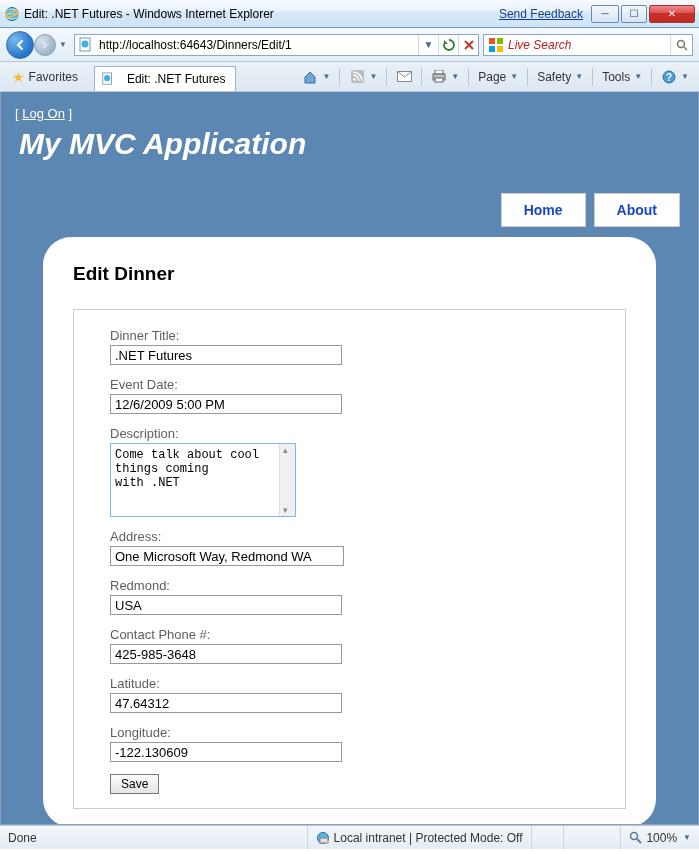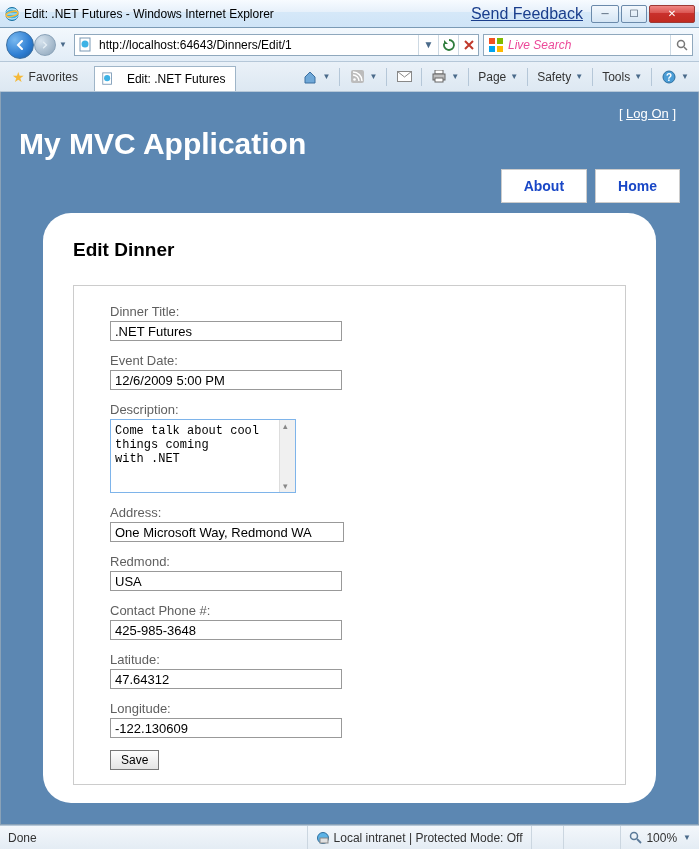--- a/index.html
+++ b/index.html
@@ -3,60 +3,60 @@
 <meta charset="utf-8">
 <style>
   * { box-sizing: border-box; }
   body { margin: 0; font-family: "Segoe UI", Tahoma, sans-serif; font-size: 12px; background: #fff; overflow: hidden; }
   
   
   .titlebar { height: 28px; background: linear-gradient(to bottom, #f7fbff 0%, #e6f0fa 45%, #d5e8f8 46%, #cfe4f7 100%); border-bottom: 1px solid #7a9ab5; display: flex; align-items: center; padding: 0 4px; position: relative; }
   .titlebar-icon { width: 16px; height: 16px; margin-right: 4px; }
   .titlebar-title { flex: 0 0 auto; color: #000; font-size: 12px; }
   .titlebar-spacer { flex: 1; }
-  .titlebar-link { color: #1a3e8c; text-decoration: underline; margin-right: 8px; font-size: 16px; }
+  .titlebar-link { color: #1a3e8c; text-decoration: underline; margin-right: 8px; font-size: 12px; }
   .win-controls { display: flex; gap: 2px; }
   .win-btn { width: 28px; height: 18px; border: 1px solid #6b8aab; border-radius: 2px; display: flex; align-items: center; justify-content: center; font-size: 10px; background: linear-gradient(to bottom,#f3f8fd,#d5e5f4); color:#2b3f55; }
   .win-btn.close { background: linear-gradient(to bottom,#f08784,#d9534f 45%,#c9302c 46%,#c12a20); color:#fff; width:46px; border-color:#9c3a36; }
   .win-btn.max { width:26px; }
   
   
   .navbar { height: 34px; background: linear-gradient(to bottom,#f3f8fd,#e2edf7); border-bottom:1px solid #b5c7d8; display:flex; align-items:center; padding:0 6px; gap:4px; }
   .nav-back-group { display:flex; align-items:center; }
   .nav-round { width:28px; height:28px; border-radius:50%; background: radial-gradient(circle at 30% 30%, #79b9f0, #2d7dd2 60%, #1e5a9c); border:1px solid #3b6fa0; display:flex; align-items:center; justify-content:center; color:#fff; font-size:14px; }
   .nav-round.fwd { width:22px; height:22px; background: radial-gradient(circle at 30% 30%, #d6e3ee, #a8bcce 60%, #8aa2b8); border-color:#8aa2b8; color:#5c7084; }
   .nav-drop-small { width:14px; height:22px; display:flex; align-items:center; justify-content:center; color:#4a6a8a; font-size:8px; }
   .addr-box { flex:1; height:22px; border:1px solid #8fa8bd; background:#fff; display:flex; align-items:center; }
   .addr-icon { width:16px; height:16px; margin:0 3px; }
   .addr-text { flex:1; font-size:12px; color:#000; padding:0 2px; border:none; outline:none; }
   .addr-btn { width:20px; height:20px; display:flex; align-items:center; justify-content:center; border-left:1px solid #cdd9e3; color:#4a6a8a; font-size:10px; }
   .addr-btn.refresh svg, .addr-btn.stop svg { width:12px; height:12px; }
   .search-box { width:210px; height:22px; border:1px solid #8fa8bd; background:#fff; display:flex; align-items:center; }
   .search-icon { width:16px; height:16px; margin:0 4px; }
-  .search-text { flex:1; color:#ec4899; font-style:italic; font-size:12px; }
+  .search-text { flex:1; color:#b91c1c; font-style:italic; font-size:12px; }
   .search-go { width:22px; border-left:1px solid #cdd9e3; height:100%; display:flex; align-items:center; justify-content:center; }
 
   
   .cmdbar { height:30px; background:linear-gradient(to bottom,#eaf1f8,#dde8f2); border-bottom:1px solid #b5c7d8; display:flex; align-items:center; padding:0 6px; gap:2px; }
   .fav-btn { display:flex; align-items:center; gap:4px; padding:2px 6px; color:#333; }
   .fav-star { color:#f5b93a; font-size:14px; }
   .tab { display:flex; align-items:center; gap:12px; background:#fff; border:1px solid #9fb5c8; border-bottom:none; padding:3px 10px 4px 6px; margin-left:8px; height:25px; margin-top:4px;}
   .tab-icon { width:14px; height:14px; }
   .cmdbar-spacer { flex:1; }
   .cmd-item { display:flex; align-items:center; gap:2px; padding:2px 4px; font-size:12px; color:#333; }
   .cmd-drop { font-size:8px; color:#4a6a8a; margin-left:2px; }
   .cmd-sep { width:1px; height:18px; background:#b5c7d8; margin:0 3px; }
   .cmd-icon { width:16px; height:16px; display:flex; align-items:center; justify-content:center; }
 
   
   .viewport { height: 733px; overflow:hidden; background:#5c87b2; border:1px solid #8aa2b8; border-top:none; position:relative; }
   .page { padding: 0 14px 14px 14px; }
-  .logon { text-align:right; padding:14px 8px 0 0; color:#fff; font-size:13px; }
+  .logon { text-align:left; padding:14px 8px 0 0; color:#fff; font-size:13px; }
   .logon a { color:#fff; }
-  .apptitle { color:#fff; font-size:30px; font-weight:bold; font-family:Arial,Helvetica,sans-serif; margin:6px 0 8px 4px; }
+  .apptitle { color:#fff; font-size:30px; font-weight:bold; font-family:Arial,Helvetica,sans-serif; margin:6px 0 32px 4px;font-style:italic; }
   .menu { display:flex; justify-content:flex-end; gap:0; margin-right:4px; }
   .menu-item { background:#fff; border:1px solid #ccc; padding:8px 22px; margin-left:8px; color:#1947c6; font-weight:bold; font-size:14px; font-family:Arial,Helvetica,sans-serif; }
   .content { background:#fff; margin:10px 28px 0 28px; padding:26px 30px 18px 30px; min-height:560px;border-radius:28px; }
   .content h2 { font-family:Arial,Helvetica,sans-serif; font-size:19px; margin:0 0 24px 0; font-weight:bold;}
   fieldset { border:1px solid #ccc; padding:18px 20px 14px 36px; margin:0; }
   .field { margin-bottom:12px; }
   .field label { display:block; color:#5f5f5f; font-size:13px; margin-bottom:2px; font-family:Verdana,Arial,sans-serif;}
   .field input[type=text] { width:232px; border:1px solid #999; padding:2px 4px; font-size:13px; height:20px; font-family:Arial,sans-serif;}
   .field input.wide { width:234px; }
   .field textarea { width:170px; height:72px; border:1px solid #7eb4ea; padding:4px; font-family:"Courier New",monospace; font-size:12px; resize:none; background:#fff;}
@@ -221,22 +221,22 @@
       </span>
       <span class="cmd-drop">▼</span>
     </div>
 </div>
 
 <div class="viewport">
   <div class="page">
     <div class="logon">[ <a href="#">Log On</a> ]</div>
     <div class="apptitle">My MVC Application</div>
     <div class="menu">
+      <div class="menu-item">Home</div>
       <div class="menu-item">About</div>
-      <div class="menu-item">Home</div>
     </div>
     <div class="content">
       <h2>Edit Dinner</h2>
       <fieldset>
         <div class="field">
           <label>Dinner Title:</label>
           <input type="text" value=".NET Futures" style="">
         </div>
         <div class="field">
           <label>Event Date:</label>

